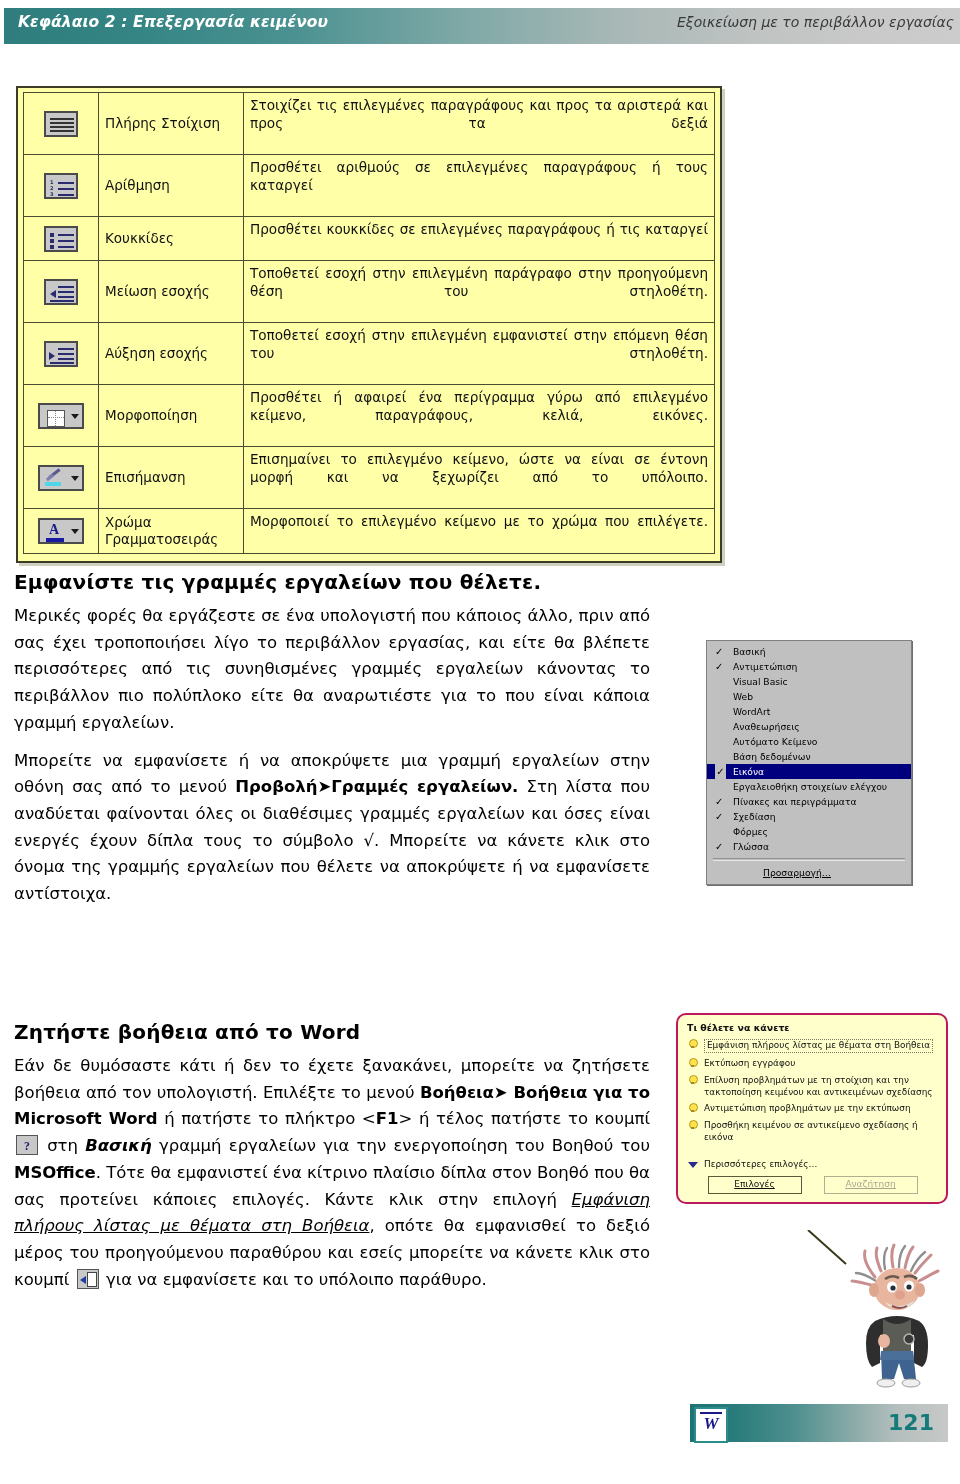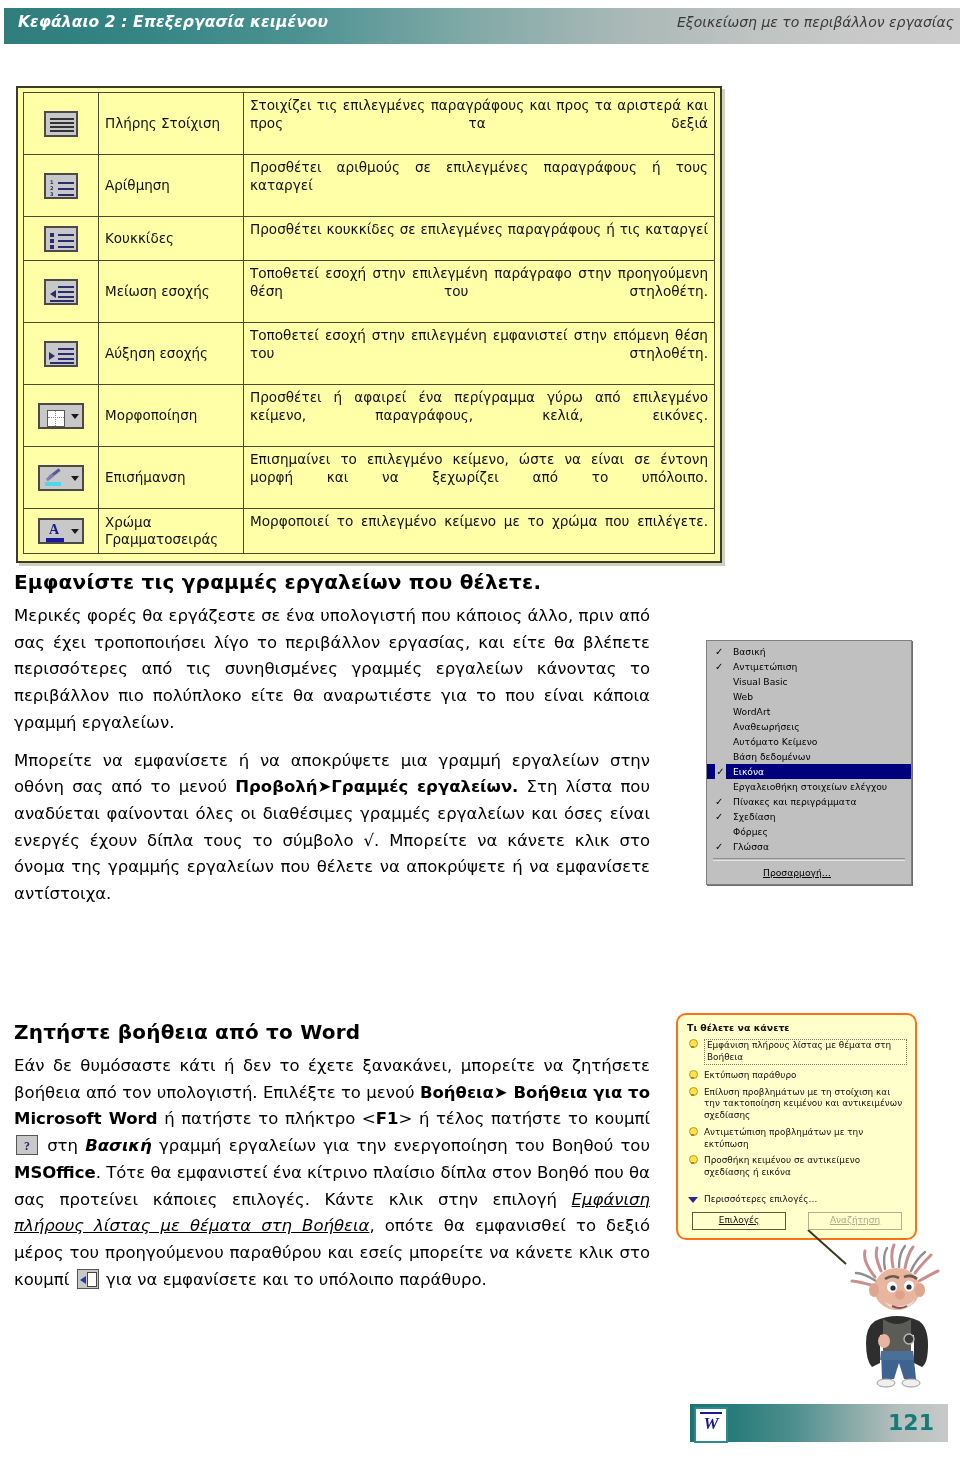--- a/index.html
+++ b/index.html
@@ -136,22 +136,22 @@
   .tb-menu .mi .chk{
     position:absolute;left:8px;top:0;font-size:10px;line-height:15px;color:#000;
   }
   .tb-menu .mi.sel .chk{color:#000;background:#c0c0c0;width:11px;text-align:center;}
   .tb-menu .sep{height:1px;margin:4px 6px 4px 6px;border-top:1px solid #909090;border-bottom:1px solid #e4e4e4;}
   .tb-menu .mi.cust{padding-left:26px;}
   .tb-menu .mi.cust u{text-decoration:underline;padding-left:30px;}
 
   
   .balloon{
-    position:absolute;left:676px;top:1013px;width:241px;
-    background:#ffffcc;border:2px solid #f97316;border-radius:10px;
+    position:absolute;left:676px;top:1013px;width:272px;
+    background:#ffffcc;border:2px solid #be185d;border-radius:10px;
     box-sizing:border-box;padding:7px 8px 8px 9px;
     font-size:8.9px;color:#111;line-height:1.32;
   }
   .balloon .btitle{font-weight:bold;font-size:9.4px;margin-bottom:5px;}
   .balloon .bitem{position:relative;padding-left:17px;margin-bottom:5px;}
   .balloon .bulb{
     position:absolute;left:1px;top:0px;width:9px;height:10px;
   }
   .balloon .bulb .g{
     position:absolute;left:1px;top:0;width:7px;height:7px;border-radius:50%;
@@ -382,21 +382,21 @@
         <span class="g"></span>
         <span class="s"></span>
       </span>
     <span class="txt">Εμφάνιση πλήρους λίστας με θέματα στη Βοήθεια</span>
   </div>
   <div class="bitem">
     <span class="bulb">
         <span class="g"></span>
         <span class="s"></span>
       </span>
-    <span class="txt">Εκτύπωση παράθυρο</span>
+    <span class="txt">Εκτύπωση εγγράφου</span>
   </div>
   <div class="bitem">
     <span class="bulb">
         <span class="g"></span>
         <span class="s"></span>
       </span>
     <span class="txt">Επίλυση προβλημάτων με τη στοίχιση και την τακτοποίηση κειμένου και αντικειμένων σχεδίασης</span>
   </div>
   <div class="bitem">
     <span class="bulb">

